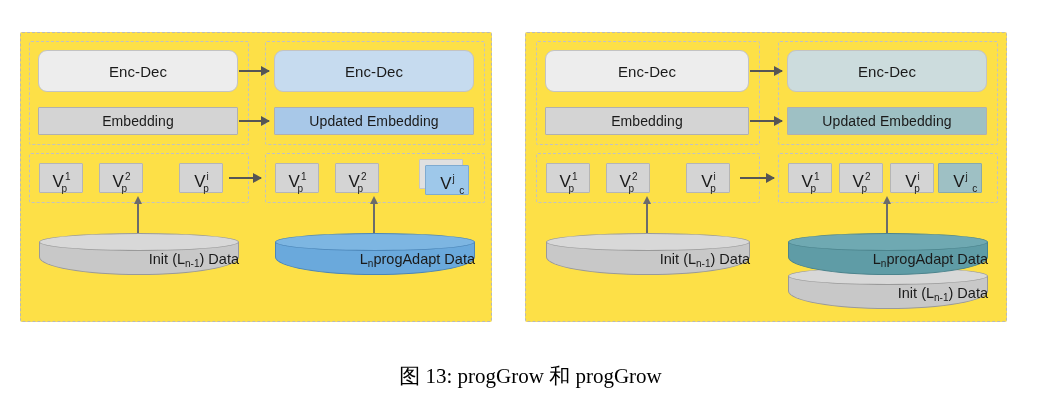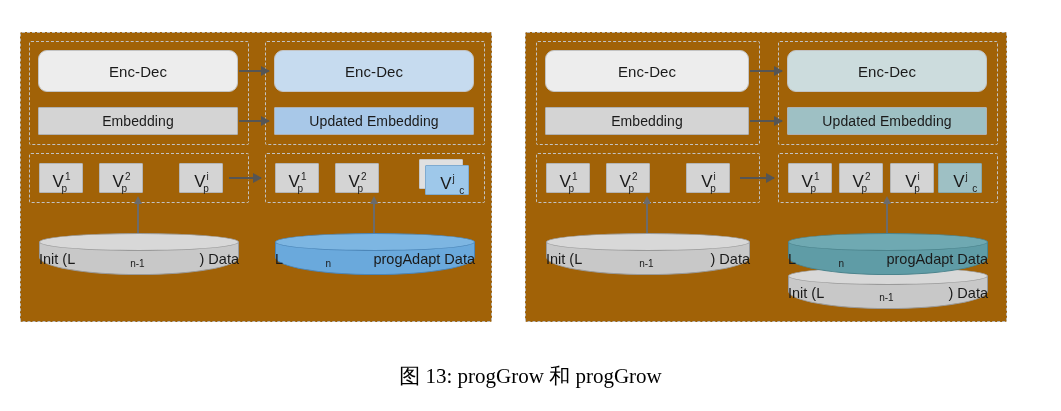--- a/index.html
+++ b/index.html
@@ -16,21 +16,21 @@
     overflow: hidden;
   }
 
   .figure { position: absolute; left: 0; top: 0; width: 1061px; height: 411px; }
 
   
   .panel {
     position: absolute;
     border: 1.5px dashed #b9b9b9;
     border-radius: 2px;
-    background: #a16207;
+    background: #fde047;
   }
   .panel-left  { left: 20px;  top: 32px; width: 470px; height: 288px; }
   .panel-right { left: 525px; top: 32px; width: 480px; height: 288px; }
 
   
   .group {
     position: absolute;
     border: 1.3px dashed #c2c2c2;
     border-radius: 2px;
     background: transparent;
@@ -133,21 +133,21 @@
     border: 1px solid #9a9a9a;
     border-radius: 50% / 50%;
     box-sizing: border-box;
   }
   .cyl .label {
     position: absolute;
     left: 0; right: 0;
     top: 10px; bottom: 0;
     display: flex;
     align-items: center;
-    justify-content: space-between;
+    justify-content: flex-end;
     font-size: 14.5px;
     z-index: 3;
   }
   .cyl-gray .body { background: #c8c8c8; }
   .cyl-gray .top  { background: #d8d8d8; }
   .cyl-blue .body { background: #6aa9dc; border-color: #4c86b8; }
   .cyl-blue .top  { background: #7db6e2; border-color: #4c86b8; }
   .cyl-teal .body { background: #5f9ca6; border-color: #4c848d; }
   .cyl-teal .top  { background: #6fa9b2; border-color: #4c848d; }
 

